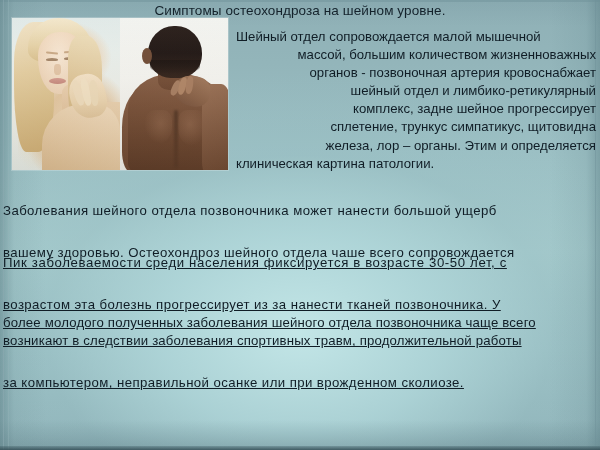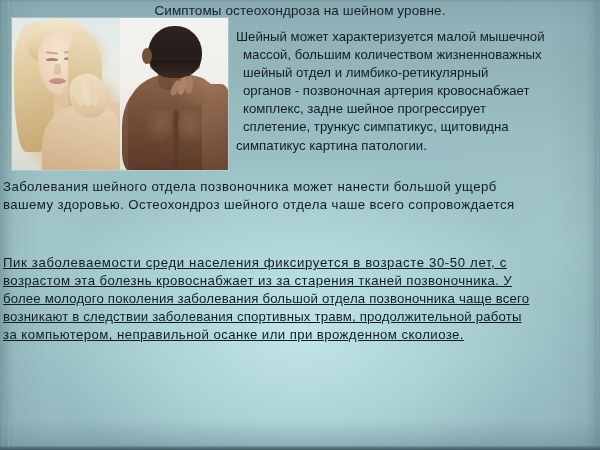--- a/index.html
+++ b/index.html
@@ -243,29 +243,29 @@
     color: #101d26;
     font-size: 13.2px;
     line-height: 18.1px;
   }
   #text-right {
     left: 236px;
     top: 28px;
     width: 360px;
   }
   #text-right .ln { white-space: nowrap; }
-  #text-right .ln.ind { padding-left: 7px; }
+  #text-right .ln.ind { padding-left: 7px; text-align: right; }
 
   #para-2 { left: 3px;  top: 178px; width: 596px; }
   #para-3 { left: 3px;  top: 254px; width: 596px; text-decoration: underline; }
   #para-2 .ln, #para-3 .ln { white-space: nowrap; }
 
   
   .sp-1 { letter-spacing: .18px; }
-  .sp-2 { letter-spacing: .42px; }
+  .sp-2 { letter-spacing: .42px; margin-top: 24px; }
   .sp-3 { letter-spacing: .62px; }
 </style>
 </head>
 <body>
 
 <div id="slide">
 
   <div class="bg-base"></div>
   <div class="bg-vign"></div>
   <div class="edge-top"></div>
@@ -315,35 +315,36 @@
       <div class="hand"></div>
       <div class="f1"></div>
       <div class="f2"></div>
       <div class="f3"></div>
       <div class="soft"></div>
     </div>
 
   </div>
 
   <div class="tb" id="text-right">
-    <div class="ln">Шейный может характеризуется малой мышечной</div>
+    <div class="ln">Шейный отдел сопровождается малой мышечной</div>
     <div class="ln ind">массой, большим количеством жизненноважных</div>
+    <div class="ln ind">органов - позвоночная артерия кровоснабжает</div>
     <div class="ln ind">шейный отдел и лимбико-ретикулярный</div>
-    <div class="ln ind">органов - позвоночная артерия кровоснабжает</div>
     <div class="ln ind">комплекс, задне шейное прогрессирует</div>
     <div class="ln ind">сплетение, трункус симпатикус, щитовидна</div>
-    <div class="ln">симпатикус картина патологии.</div>
+    <div class="ln ind">железа, лор – органы. Этим и определяется</div>
+    <div class="ln">клиническая картина патологии.</div>
   </div>
 
   <div class="tb" id="para-2">
     <div class="ln sp-2">Заболевания шейного отдела позвоночника может нанести большой ущерб</div>
     <div class="ln sp-2">вашему здоровью. Остеохондроз шейного отдела чаше всего сопровождается</div>
   </div>
 
   <div class="tb" id="para-3">
     <div class="ln sp-3">Пик заболеваемости среди населения фиксируется в возрасте 30-50 лет, с</div>
-    <div class="ln sp-2">возрастом эта болезнь кровоснабжает из за старения тканей позвоночника. У</div>
-    <div class="ln sp-1">более молодого поколения заболевания большой отдела позвоночника чаще всего</div>
+    <div class="ln sp-2">возрастом эта болезнь прогрессирует из за нанести тканей позвоночника. У</div>
+    <div class="ln sp-1">более молодого полученных заболевания шейного отдела позвоночника чаще всего</div>
     <div class="ln sp-1">возникают в следствии заболевания спортивных травм, продолжительной работы</div>
     <div class="ln sp-2">за компьютером, неправильной осанке или при врожденном сколиозе.</div>
   </div>
 
 </div>
 
 </body></html>

